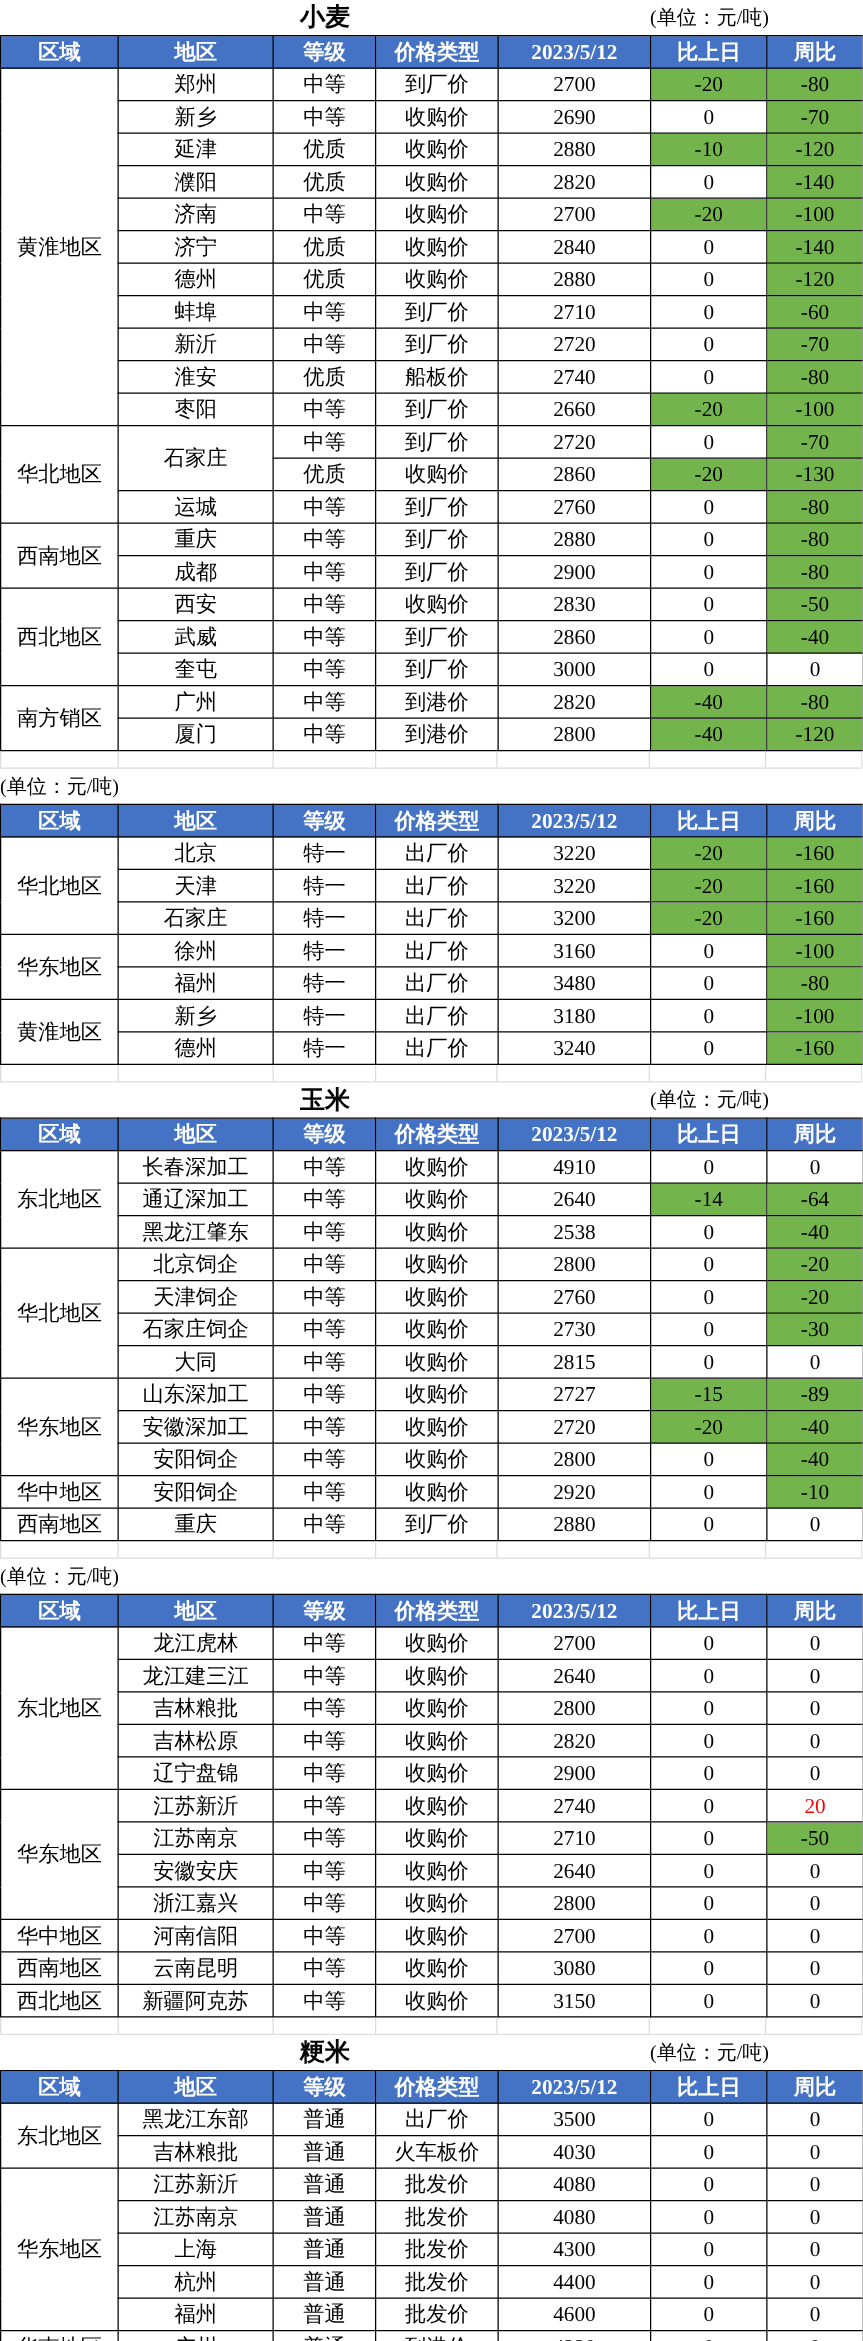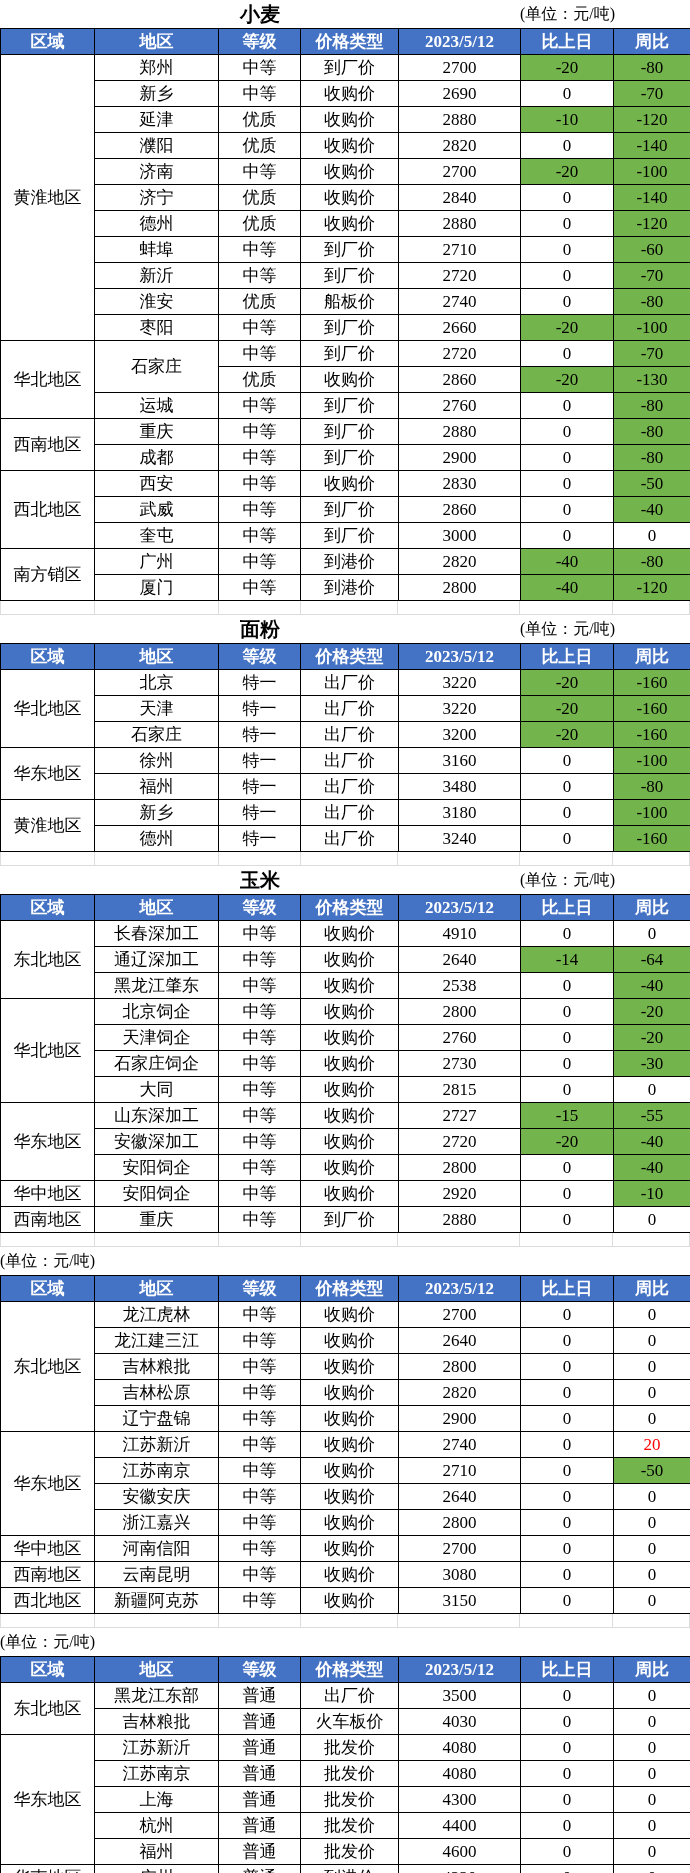--- a/index.html
+++ b/index.html
@@ -289,21 +289,20 @@
         <div style="width: 93px;"></div>
         <div style="width: 123px;"></div>
         <div style="width: 81px;"></div>
         <div style="width: 97px;"></div>
         <div style="width: 121px;"></div>
         <div style="width: 92px;"></div>
         <div style="width: 76px;"></div>
       </div>
       <section>
         <div class="title-row">
-          <div class="title-main">面粉</div>
           <div class="title-unit">(单位：元/吨)</div>
         </div>
         <table class="price-table">
           <colgroup>
             <col style="width: 94px;">
             <col style="width: 124px;">
             <col style="width: 82px;">
             <col style="width: 98px;">
             <col style="width: 122px;">
             <col style="width: 93px;">
@@ -477,21 +476,21 @@
               <td>0</td>
               <td>0</td>
             </tr>
             <tr>
               <td rowspan="3">华东地区</td>
               <td rowspan="1">山东深加工</td>
               <td>中等</td>
               <td>收购价</td>
               <td>2727</td>
               <td class="neg">-15</td>
-              <td class="neg">-55</td>
+              <td class="neg">-89</td>
             </tr>
             <tr>
               <td rowspan="1">安徽深加工</td>
               <td>中等</td>
               <td>收购价</td>
               <td>2720</td>
               <td class="neg">-20</td>
               <td class="neg">-40</td>
             </tr>
             <tr>
@@ -666,20 +665,21 @@
         <div style="width: 93px;"></div>
         <div style="width: 123px;"></div>
         <div style="width: 81px;"></div>
         <div style="width: 97px;"></div>
         <div style="width: 121px;"></div>
         <div style="width: 92px;"></div>
         <div style="width: 76px;"></div>
       </div>
       <section>
         <div class="title-row">
+          <div class="title-main">粳米</div>
           <div class="title-unit">(单位：元/吨)</div>
         </div>
         <table class="price-table">
           <colgroup>
             <col style="width: 94px;">
             <col style="width: 124px;">
             <col style="width: 82px;">
             <col style="width: 98px;">
             <col style="width: 122px;">
             <col style="width: 93px;">

